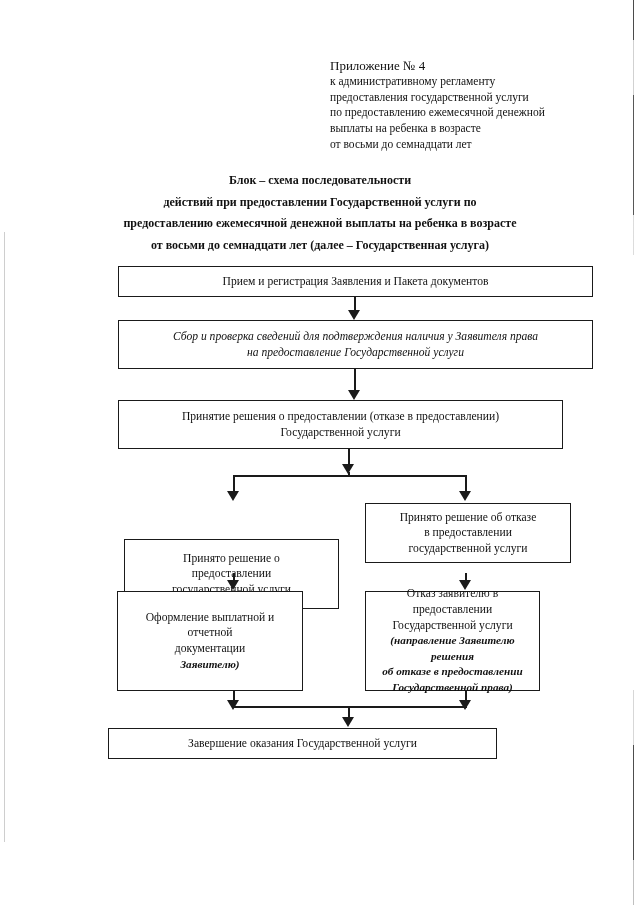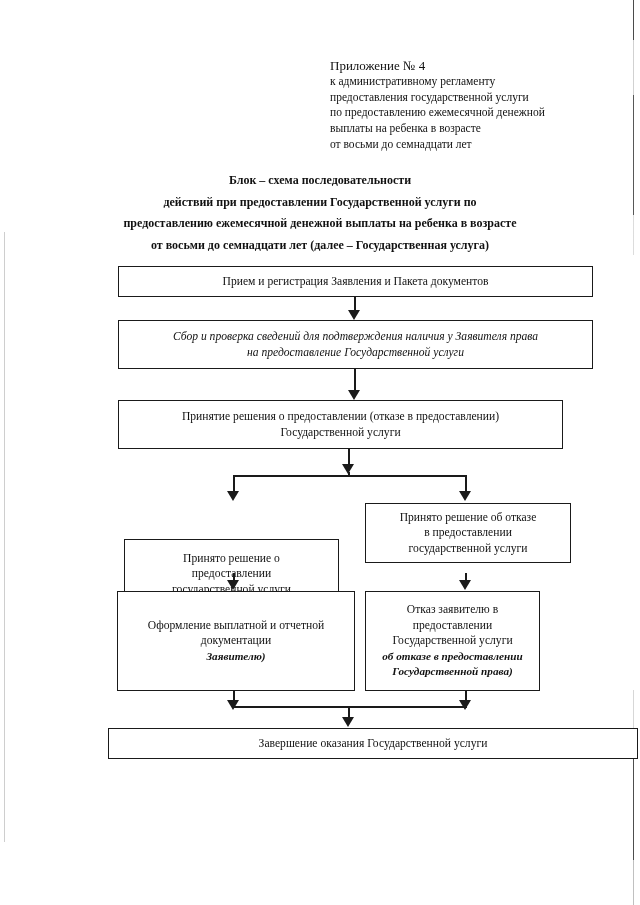--- a/index.html
+++ b/index.html
@@ -96,23 +96,23 @@
     font-weight: bold;
     font-size: 11.2px;
   }
 
   
   #node-intake      { left: 118px; top: 266px; width: 475px; height: 31px; }
   #node-verify      { left: 118px; top: 320px; width: 475px; height: 49px; font-style: italic; }
   #node-decision    { left: 118px; top: 400px; width: 445px; height: 49px; }
   #node-approve     { left: 124px; top: 503px; width: 215px; height: 70px; margin-top: 36px; }
   #node-refuse      { left: 365px; top: 503px; width: 206px; height: 60px; }
-  #node-payment     { left: 117px; top: 591px; width: 238px; height: 100px; }
+  #node-payment     { left: 117px; top: 591px; width: 186px; height: 100px; }
   #node-refusal-doc { left: 365px; top: 591px; width: 175px; height: 100px; }
-  #node-complete    { left: 108px; top: 728px; width: 530px; height: 31px; }
+  #node-complete    { left: 108px; top: 728px; width: 389px; height: 31px; }
 
   
   .conn {
     position: absolute;
     background: #1a1a1a;
   }
   .vline { width: 2.4px; }
   .hline { height: 2.4px; }
   .arrow {
     position: absolute;
@@ -196,20 +196,21 @@
 
   <div class="node" id="node-payment">
     <span class="ln">Оформление выплатной и отчетной</span>
     <span class="ln">документации</span>
     <span class="ln ital">Заявителю)</span>
   </div>
 
   <div class="node" id="node-refusal-doc">
     <span class="ln">Отказ заявителю в предоставлении</span>
     <span class="ln">Государственной услуги</span>
+    <span class="ln ital">(направление Заявителю решения</span>
     <span class="ln ital">об отказе в предоставлении</span>
     <span class="ln ital">Государственной права)</span>
   </div>
 
   <div class="conn vline" style="left:233px; top:691px; height:11px;"></div>
   <div class="arrow" style="left:227px; top:700px;"></div>
   <div class="conn vline" style="left:465px; top:691px; height:11px;"></div>
   <div class="arrow" style="left:459px; top:700px;"></div>
   <div class="conn hline" style="left:233px; top:706px; width:234px;"></div>
   <div class="conn vline" style="left:348px; top:706px; height:12px;"></div>

